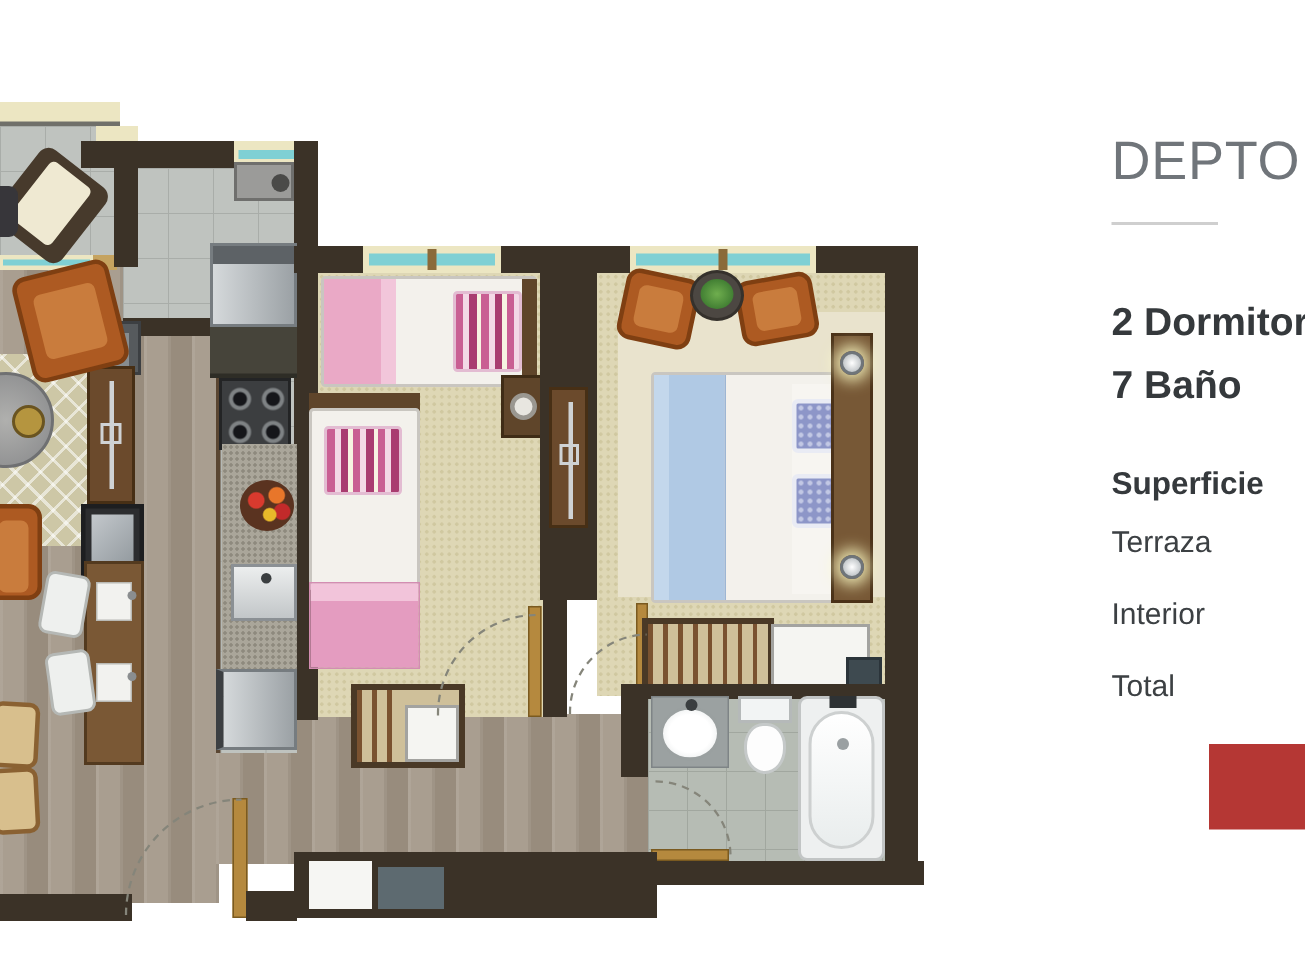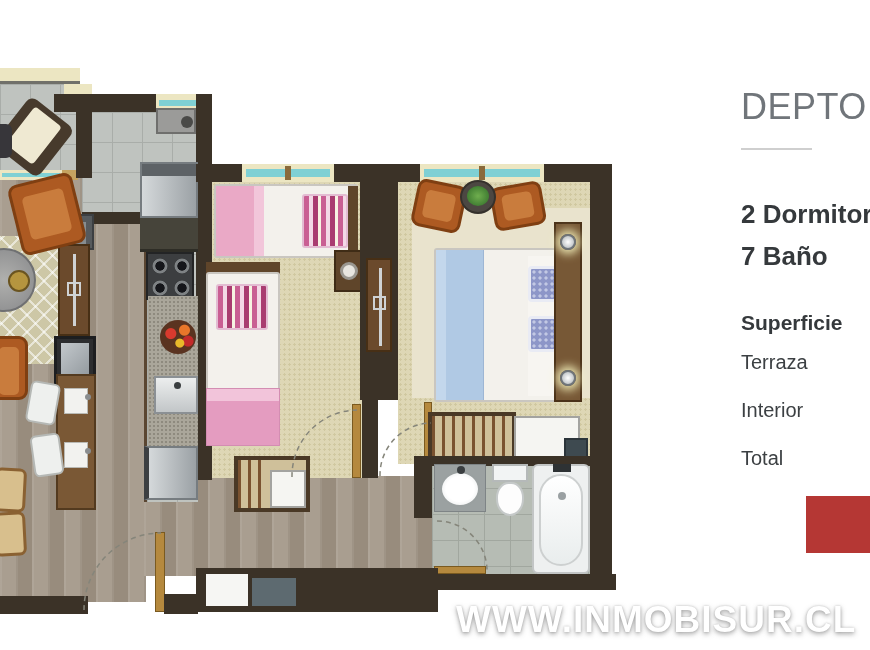--- a/index.html
+++ b/index.html
@@ -215,15 +215,14 @@
     <div class="a" style="left:741px;top:148px;width:71px;height:2px;background:#cfcfcf;"></div>
     <div class="panel-text" style="left:741px;top:199px;font-size:26px;font-weight:bold;">2 Dormitorios</div>
     <div class="panel-text" style="left:741px;top:241px;font-size:26px;font-weight:bold;">7 Baño</div>
     <div class="panel-text" style="left:741px;top:311px;font-size:21px;font-weight:bold;">Superficie</div>
     <div class="panel-text" style="left:741px;top:351px;font-size:20px;color:#3c4043;">Terraza</div>
     <div class="panel-text" style="left:741px;top:399px;font-size:20px;color:#3c4043;">Interior</div>
     <div class="panel-text" style="left:741px;top:447px;font-size:20px;color:#3c4043;">Total</div>
     <div class="a" style="left:806px;top:496px;width:76px;height:57px;background:#b53734;"></div>
   </div>
 
-  <div class="watermark" style="left:456px;top:599px;font-size:37px;letter-spacing:1px;">WWW.INMOBISUR.CL</div>
 
 </div>
 
 </body></html>

